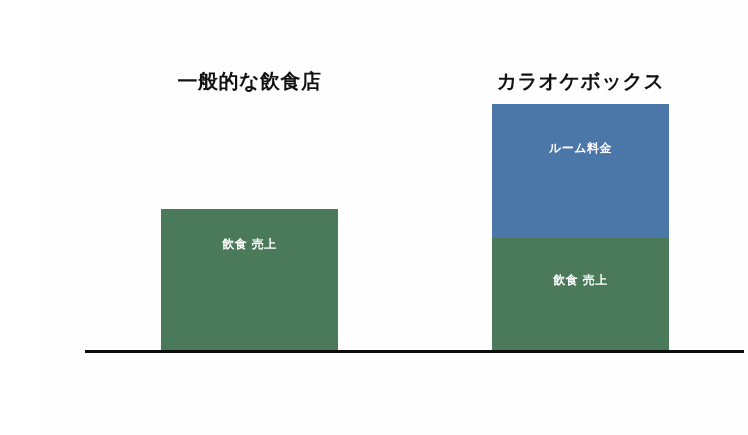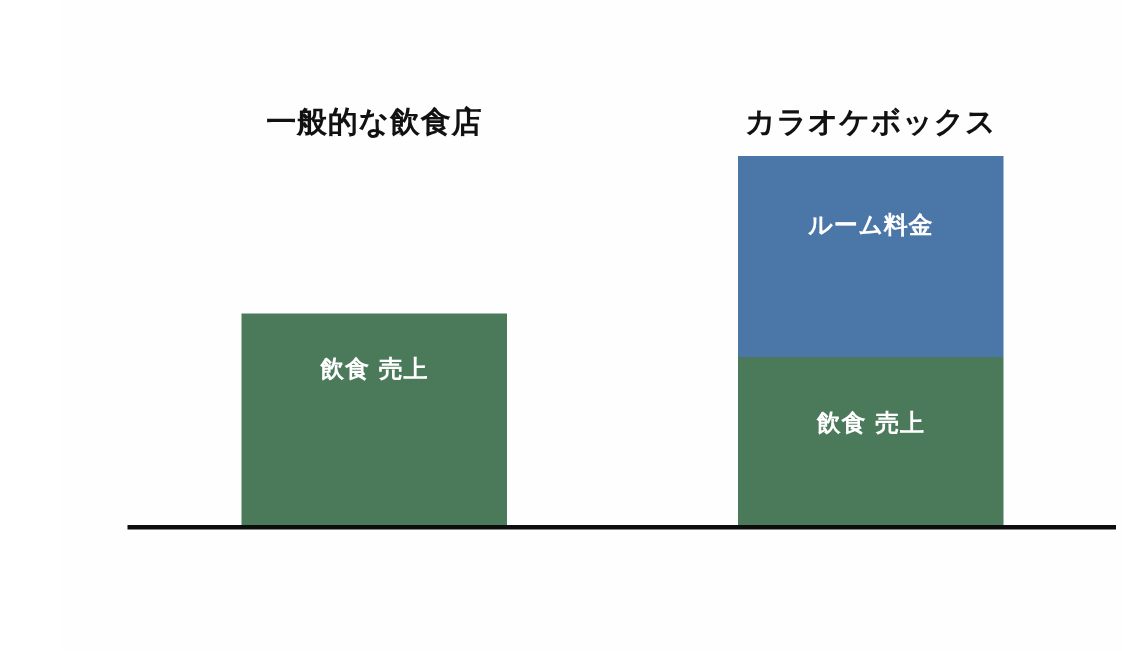--- a/index.html
+++ b/index.html
@@ -30,21 +30,21 @@
     }
     .bar {
       position: absolute;
       display: flex;
       align-items: flex-start;
       justify-content: center;
       box-sizing: border-box;
     }
     .bar-label {
       color: #ffffff;
-      font-size: 16px;
+      font-size: 12px;
       font-weight: bold;
       white-space: nowrap;
       letter-spacing: 0.5px;
     }
     .baseline {
       position: absolute;
       left: 45px;
       top: 350px;
       width: 659px;
       height: 3px;

